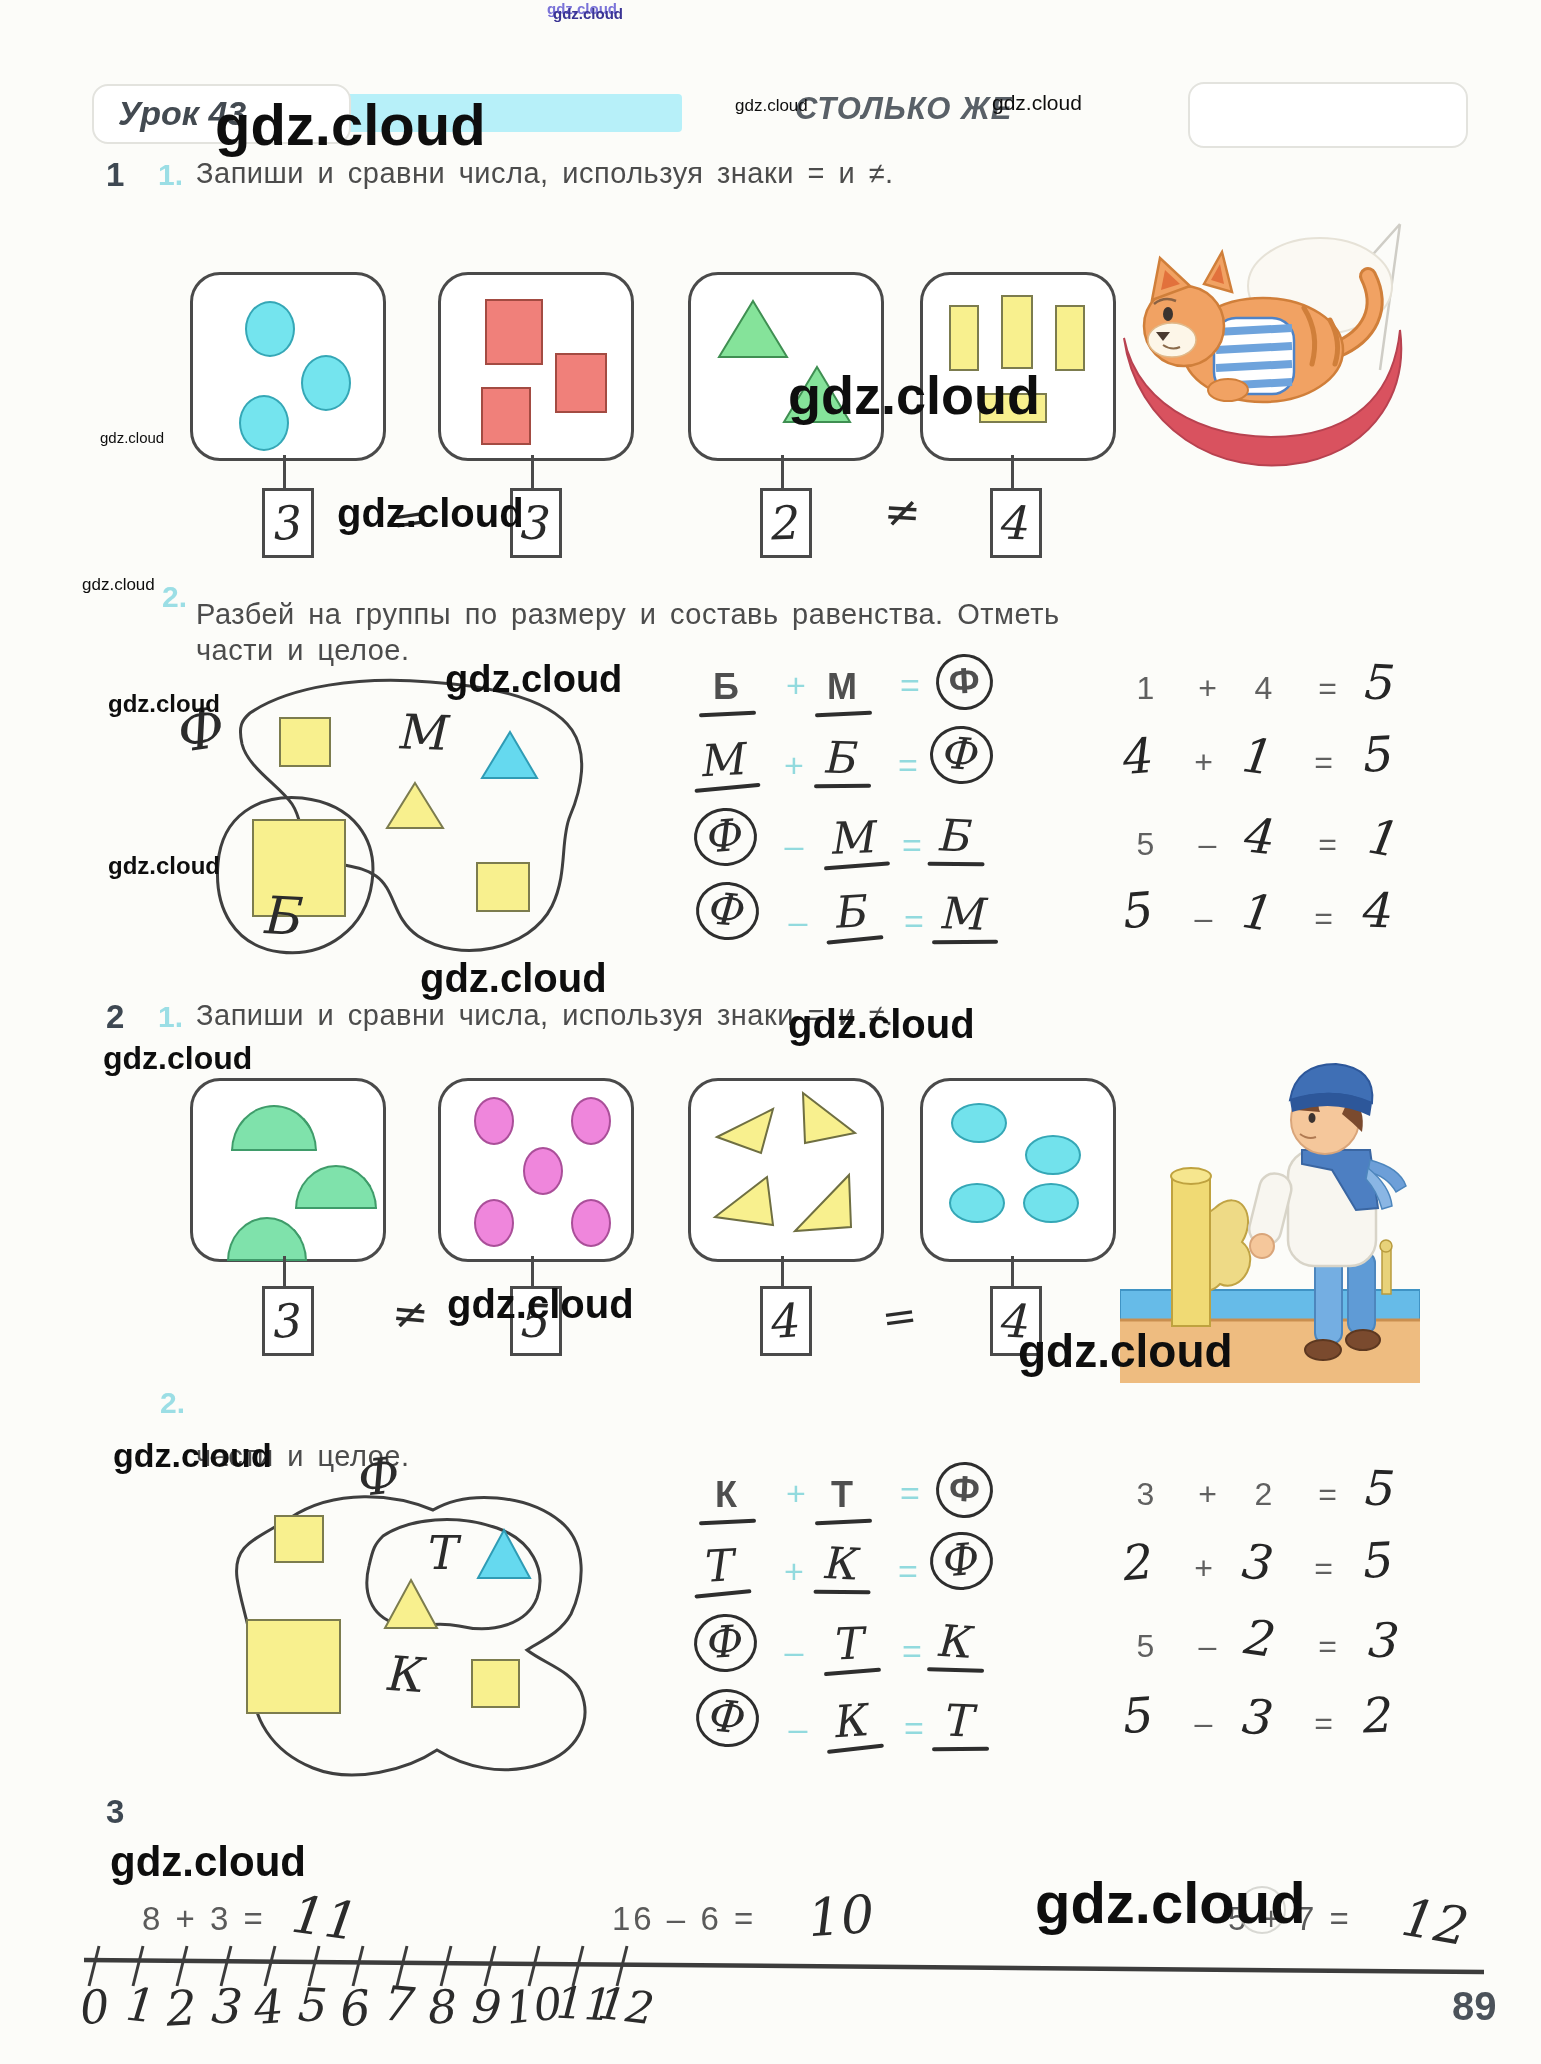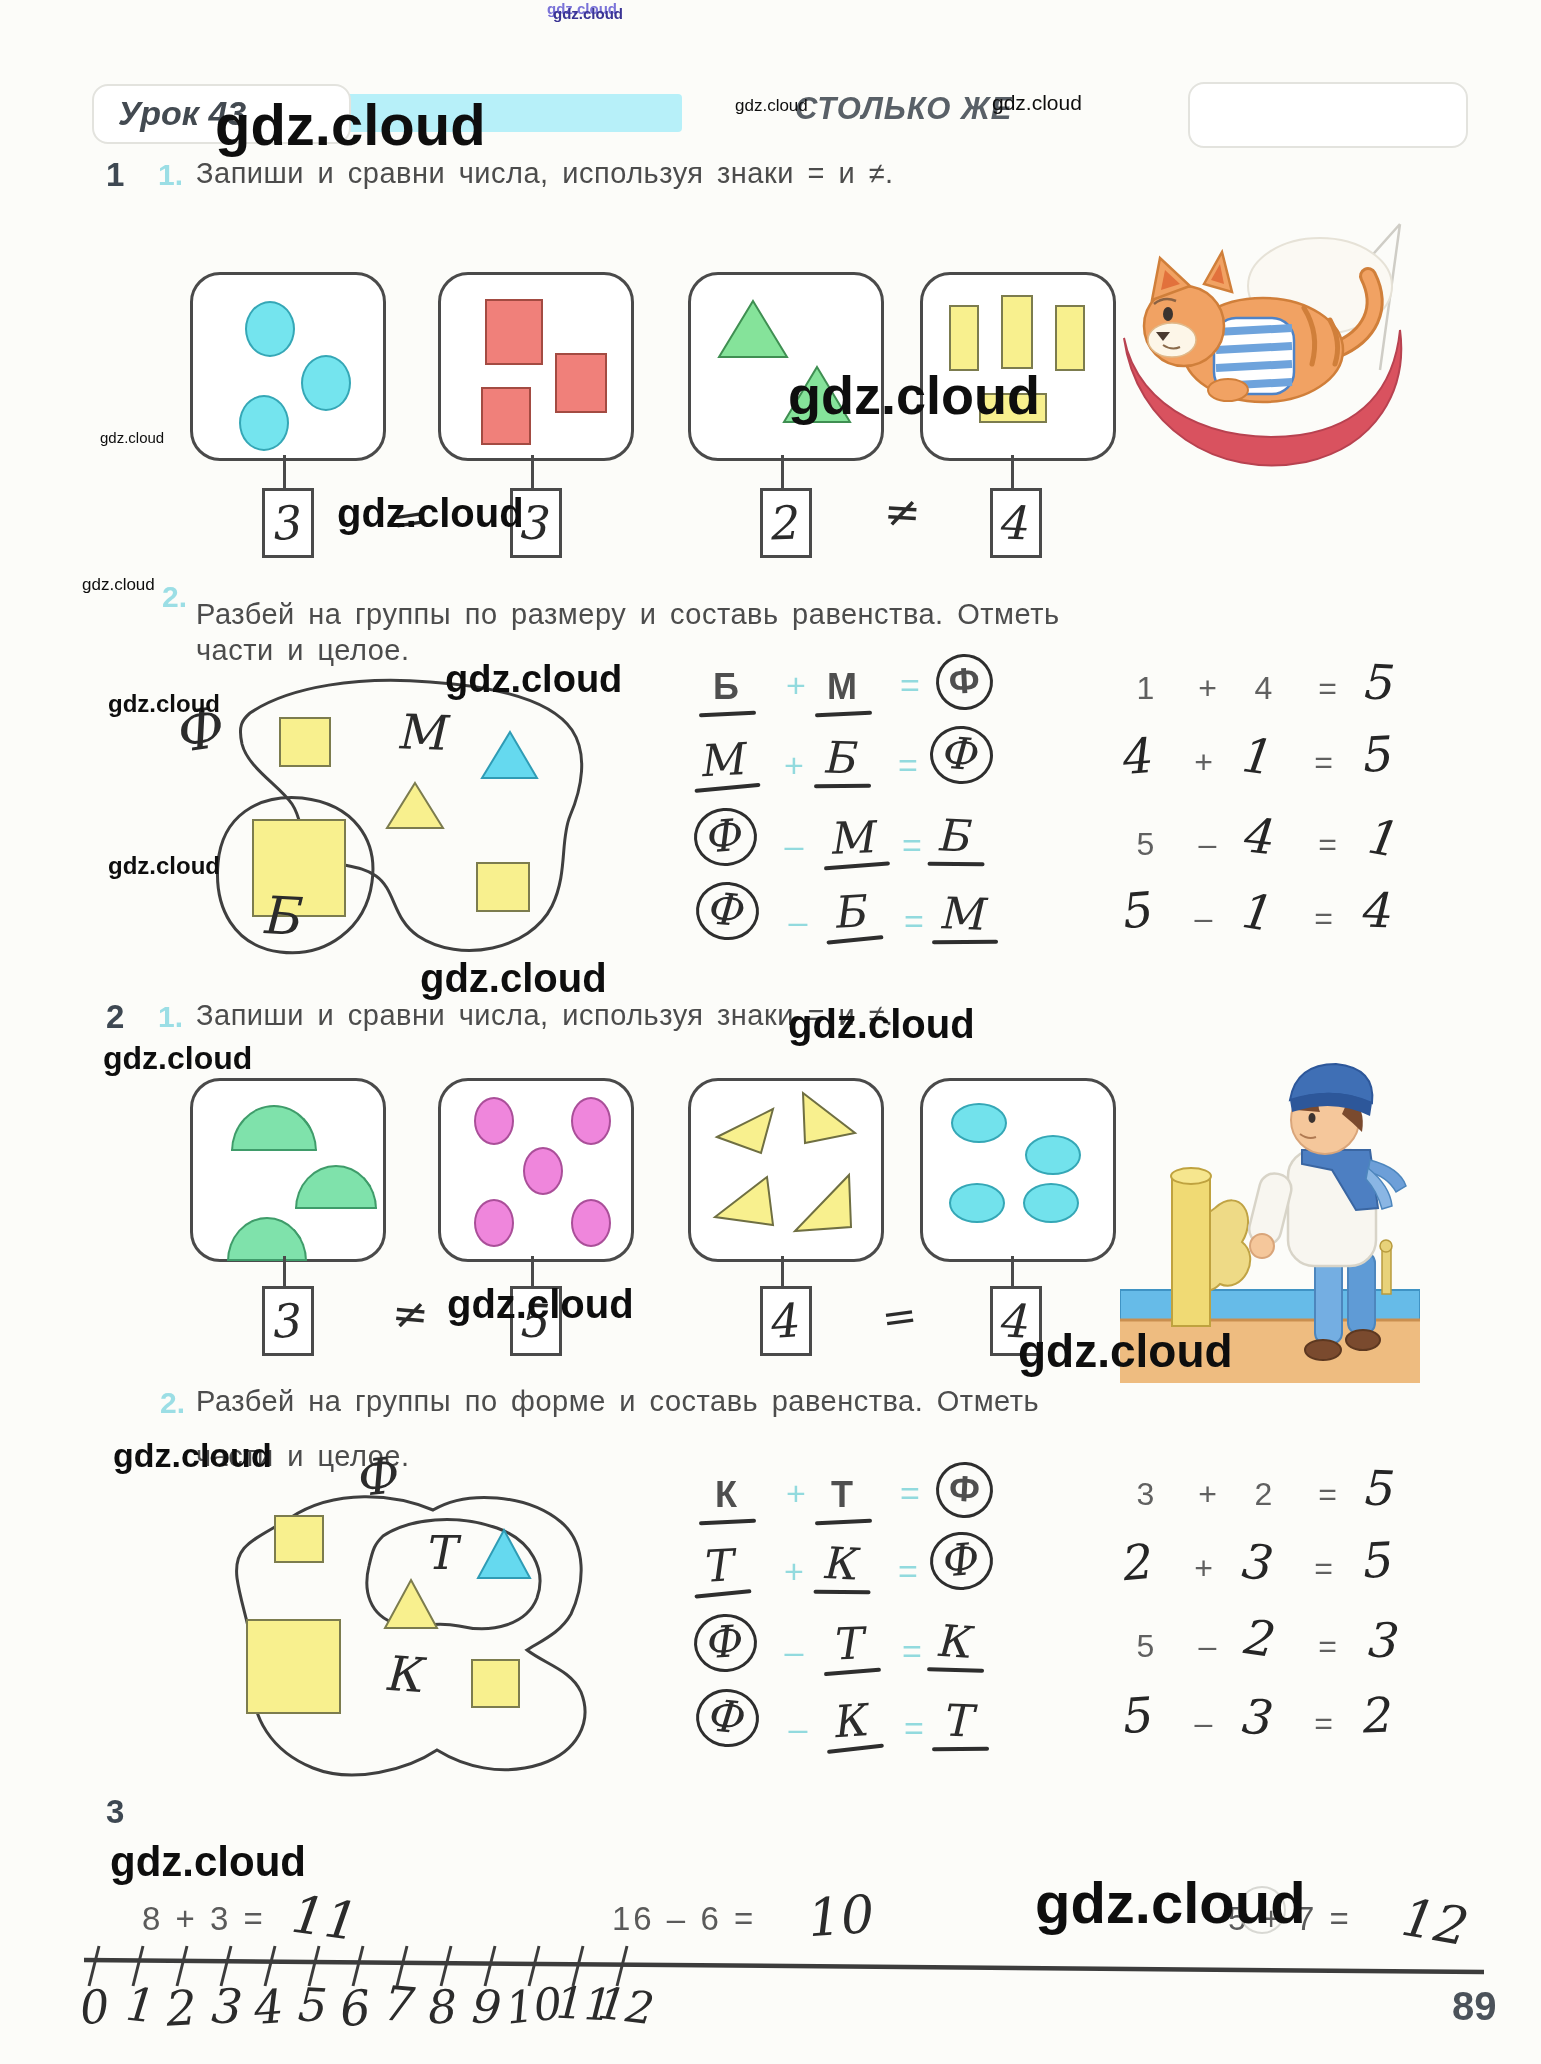--- a/index.html
+++ b/index.html
@@ -306,21 +306,20 @@
     <path d="M170,42 Q176,6 216,6 Q256,10 252,45 Q214,28 170,42 Z" fill="#3f6fb5" stroke="#2d579a" stroke-width="2"></path>
     <path d="M170,42 Q214,26 252,45 L250,58 Q214,40 172,54 Z" fill="#2d579a"></path>
     <ellipse cx="192" cy="60" rx="3.5" ry="5" fill="#3a3230"></ellipse>
     <path d="M180,76 q8,6 16,3" stroke="#b07a52" stroke-width="2" fill="none"></path>
   </svg>
 
   <span class="wm" style="left:447px;top:1284px;font-size:40px;">gdz.cloud</span>
   <span class="wm" style="left:1018px;top:1328px;font-size:46px;">gdz.cloud</span>
 
   <div class="tsub" style="left:160px;top:1386px;">2.</div>
-  <div class="instr" style="left:196px;top:1385px;">Разбей на группы по форме и составь равенства. Отметь</div>
   <div class="instr" style="left:196px;top:1440px;">части и целое.</div>
   <span class="wm" style="left:113px;top:1438px;font-size:34px;">gdz.cloud</span>
 
   <svg class="ill" style="left:205px;top:1478px;" width="395" height="315" viewBox="0 0 395 315">
     <path d="M85,40 C130,10 190,16 228,32 C262,12 322,16 356,44 C382,66 380,106 366,136 C356,154 338,162 322,172 C340,186 366,192 376,214 C388,244 372,274 336,286 C296,299 258,288 232,272 C202,292 148,306 108,290 C68,274 44,240 48,196 C51,162 36,130 32,100 C28,66 50,62 85,40 Z" fill="none" stroke="#3f3f3f" stroke-width="3"></path>
     <path d="M178,58 C205,40 252,36 292,50 C326,62 342,92 332,120 C322,146 288,156 254,148 C226,142 212,152 192,146 C164,138 158,112 164,88 C168,70 170,66 178,58 Z" fill="none" stroke="#3f3f3f" stroke-width="3"></path>
     <rect x="70" y="38" width="48" height="46" fill="#f8f08e" stroke="#7c7c4e" stroke-width="2"></rect>
     <rect x="42" y="142" width="93" height="93" fill="#f8f08e" stroke="#7c7c4e" stroke-width="2"></rect>
     <rect x="267" y="182" width="47" height="47" fill="#f8f08e" stroke="#7c7c4e" stroke-width="2"></rect>
     <polygon points="299,52 325,100 273,100" fill="#65d9ef" stroke="#2f9cb5" stroke-width="2"></polygon>

